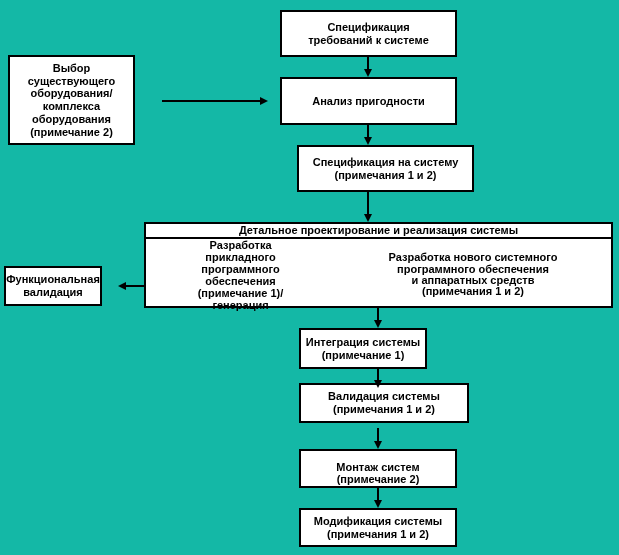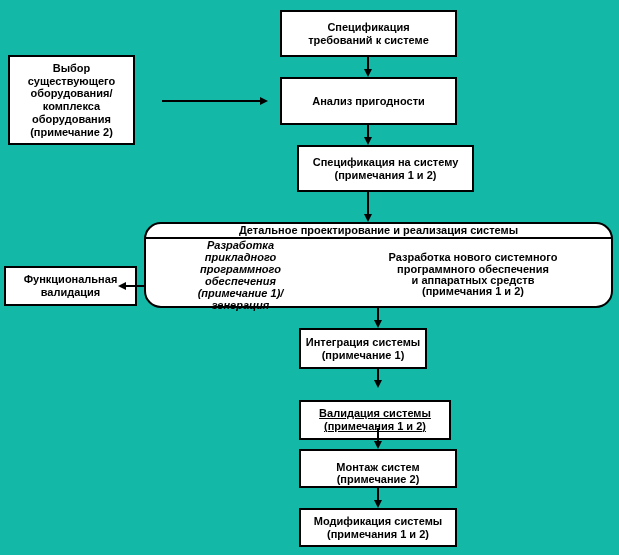--- a/index.html
+++ b/index.html
@@ -93,50 +93,50 @@
 
   <div class="box" style="left:280px; top:77px; width:177px; height:48px;">
     <span class="lbl">Анализ пригодности</span>
   </div>
 
   <div class="box" style="left:280px; top:145px; width:177px; height:47px;margin-left:17px;">
     <span class="lbl">Спецификация на систему
 (примечания 1 и 2)</span>
   </div>
 
-  <div class="bigbox" style="left:144px; top:222px; width:469px; height:86px;border-radius:17px;">
+  <div class="bigbox" style="left:144px; top:222px; width:469px; height:86px;">
     <div class="bighead">
       <span class="lbl">Детальное проектирование и реализация системы</span>
     </div>
     <div class="bigcols">
-      <div class="col" style="width:153px;font-style:italic;">
+      <div class="col" style="width:153px;">
         <span class="lbl">Разработка прикладного
 программного обеспечения
 (примечание 1)/генерация</span>
       </div>
       <div class="col" style="flex:1;">
         <span class="lbl" style="line-height:1.03;">Разработка нового системного
 программного обеспечения
 и аппаратных средств
 (примечания 1 и 2)</span>
       </div>
     </div>
   </div>
 
-  <div class="box" style="left:4px; top:266px; width:133px; height:40px;">
+  <div class="box" style="left:4px; top:266px; width:98px; height:40px;">
     <span class="lbl">Функциональная
 валидация</span>
   </div>
 
   <div class="box" style="left:299px; top:328px; width:128px; height:41px;">
     <span class="lbl">Интеграция системы
 (примечание 1)</span>
   </div>
 
-  <div class="box" style="left:299px; top:400px; width:152px; height:40px;text-decoration:underline;">
+  <div class="box" style="left:299px; top:383px; width:170px; height:40px;">
     <span class="lbl">Валидация системы
 (примечания 1 и 2)</span>
   </div>
 
   <div class="box" style="left:299px; top:449px; width:158px; height:39px;align-items:flex-end;">
     <span class="lbl">Монтаж систем
 (примечание 2)</span>
   </div>
 
   <div class="box" style="left:299px; top:508px; width:158px; height:39px;">

